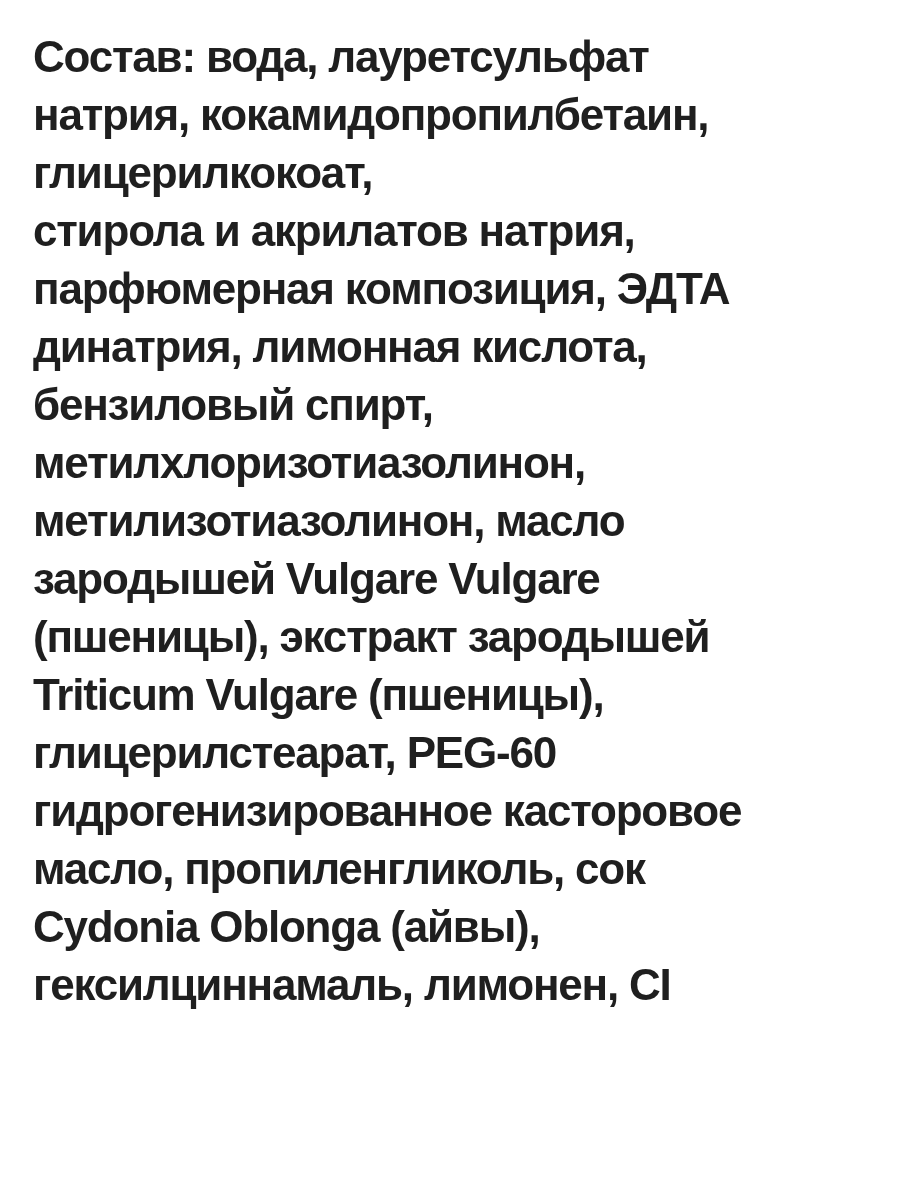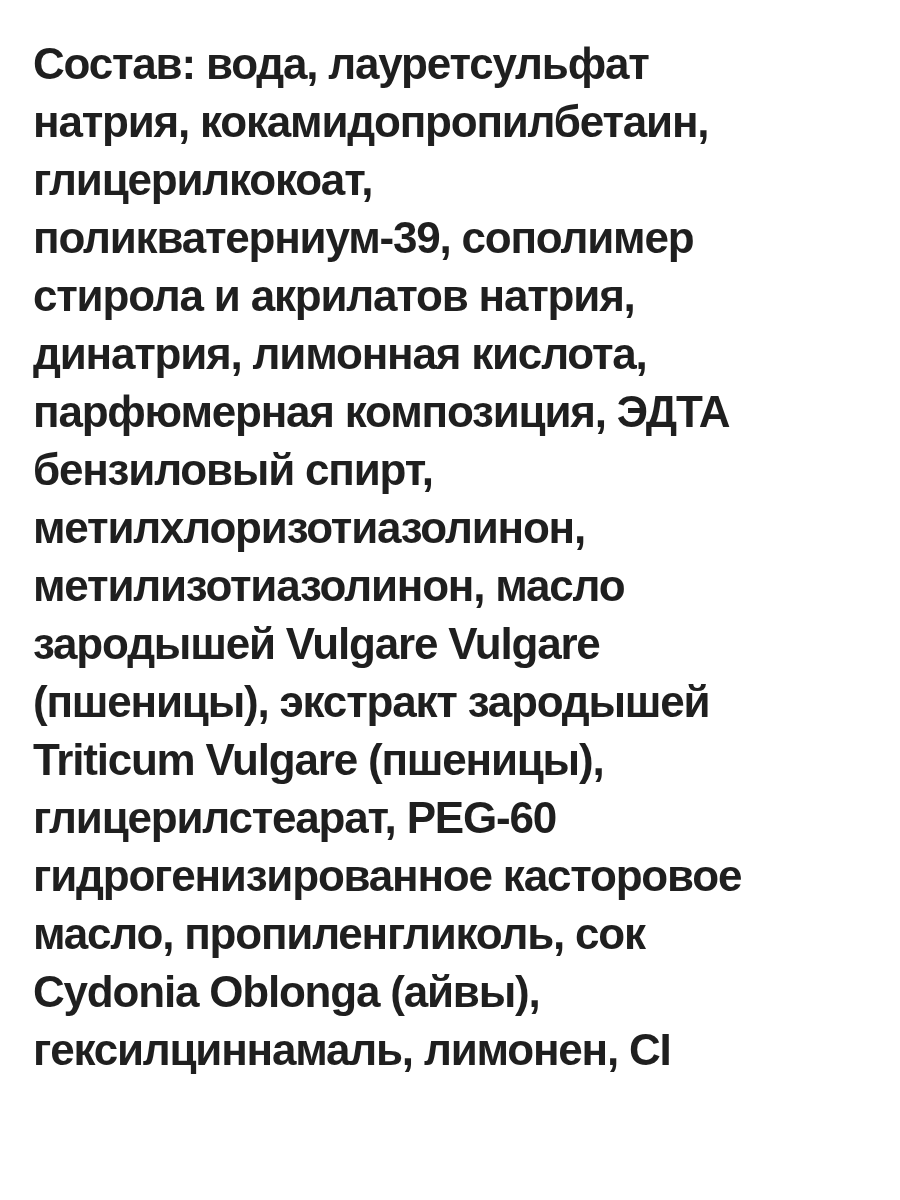--- a/index.html
+++ b/index.html
@@ -7,21 +7,21 @@
     padding: 0;
     width: 900px;
     height: 1200px;
     background: #ffffff;
     overflow: hidden;
   }
   .page {
     box-sizing: border-box;
     width: 900px;
     height: 1200px;
-    padding: 35px 20px 0 33px;
+    padding: 28px 20px 0 33px;
     background: #ffffff;
   }
   .text-block {
     font-family: "Liberation Sans", "DejaVu Sans", sans-serif;
     font-weight: 700;
     font-size: 44px;
     line-height: 58px;
     letter-spacing: -1.2px;
     color: #1f1f1f;
   }
@@ -30,24 +30,23 @@
   }
 </style>
 </head>
 <body>
 
 <div class="page">
   <div class="text-block">
     <div class="text-line">Состав: вода, лауретсульфат</div>
     <div class="text-line">натрия, кокамидопропилбетаин,</div>
     <div class="text-line">глицерилкокоат,</div>
-    <div class="text-line">поликватерниум-39, сополимер</div>
     <div class="text-line">стирола и акрилатов натрия,</div>
+    <div class="text-line">парфюмерная композиция, ЭДТА</div>
     <div class="text-line">динатрия, лимонная кислота,</div>
-    <div class="text-line">парфюмерная композиция, ЭДТА</div>
     <div class="text-line">бензиловый спирт,</div>
     <div class="text-line">метилхлоризотиазолинон,</div>
     <div class="text-line">метилизотиазолинон, масло</div>
     <div class="text-line">зародышей Vulgare Vulgare</div>
     <div class="text-line">(пшеницы), экстракт зародышей</div>
     <div class="text-line">Triticum Vulgare (пшеницы),</div>
     <div class="text-line">глицерилстеарат, PEG-60</div>
     <div class="text-line">гидрогенизированное касторовое</div>
     <div class="text-line">масло, пропиленгликоль, сок</div>
     <div class="text-line">Cydonia Oblonga (айвы),</div>

